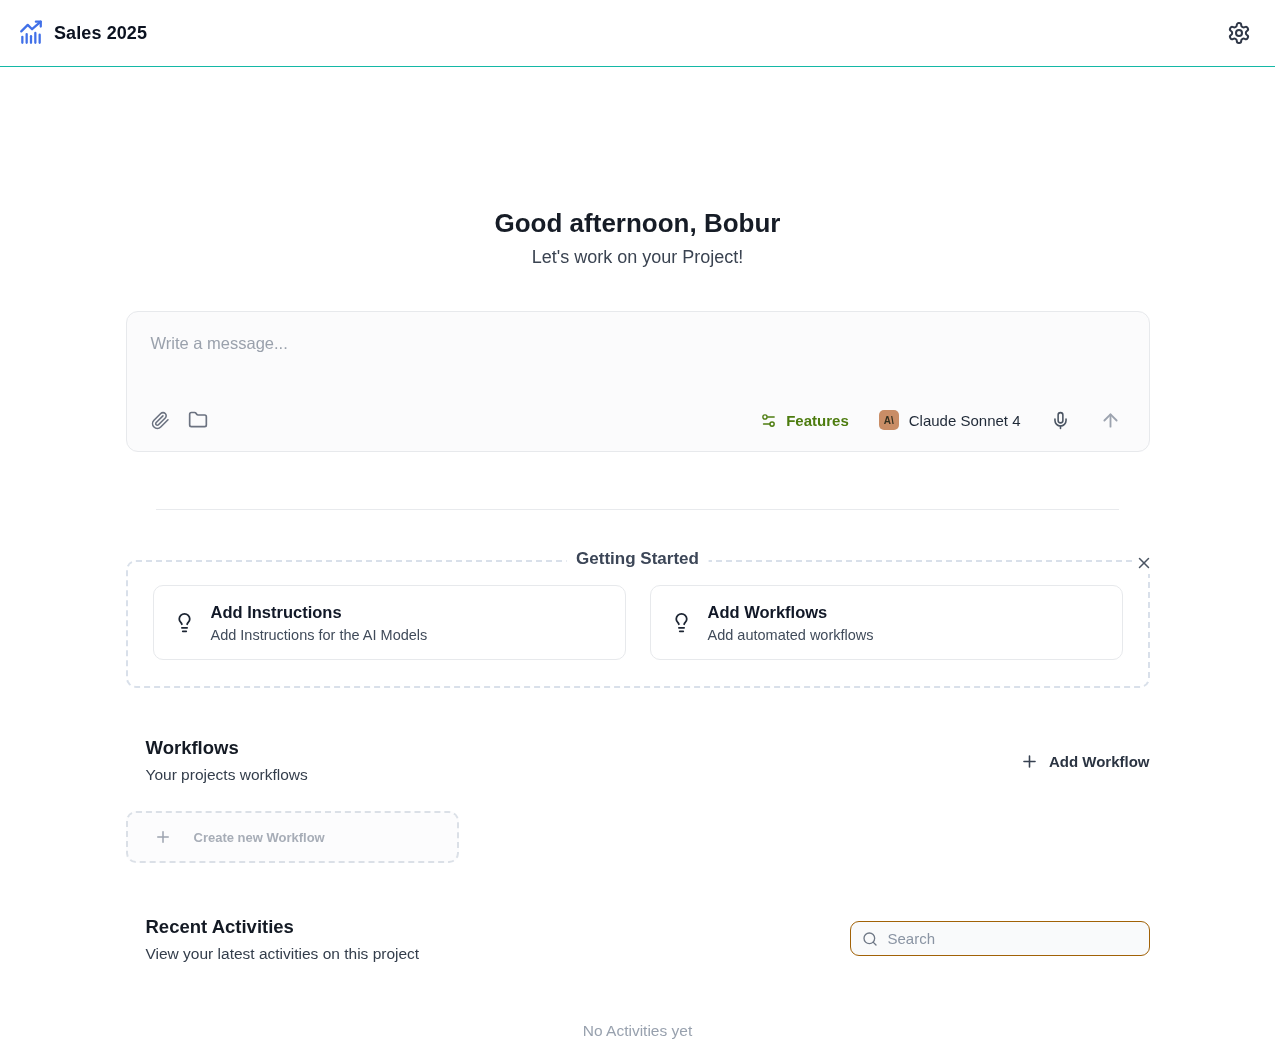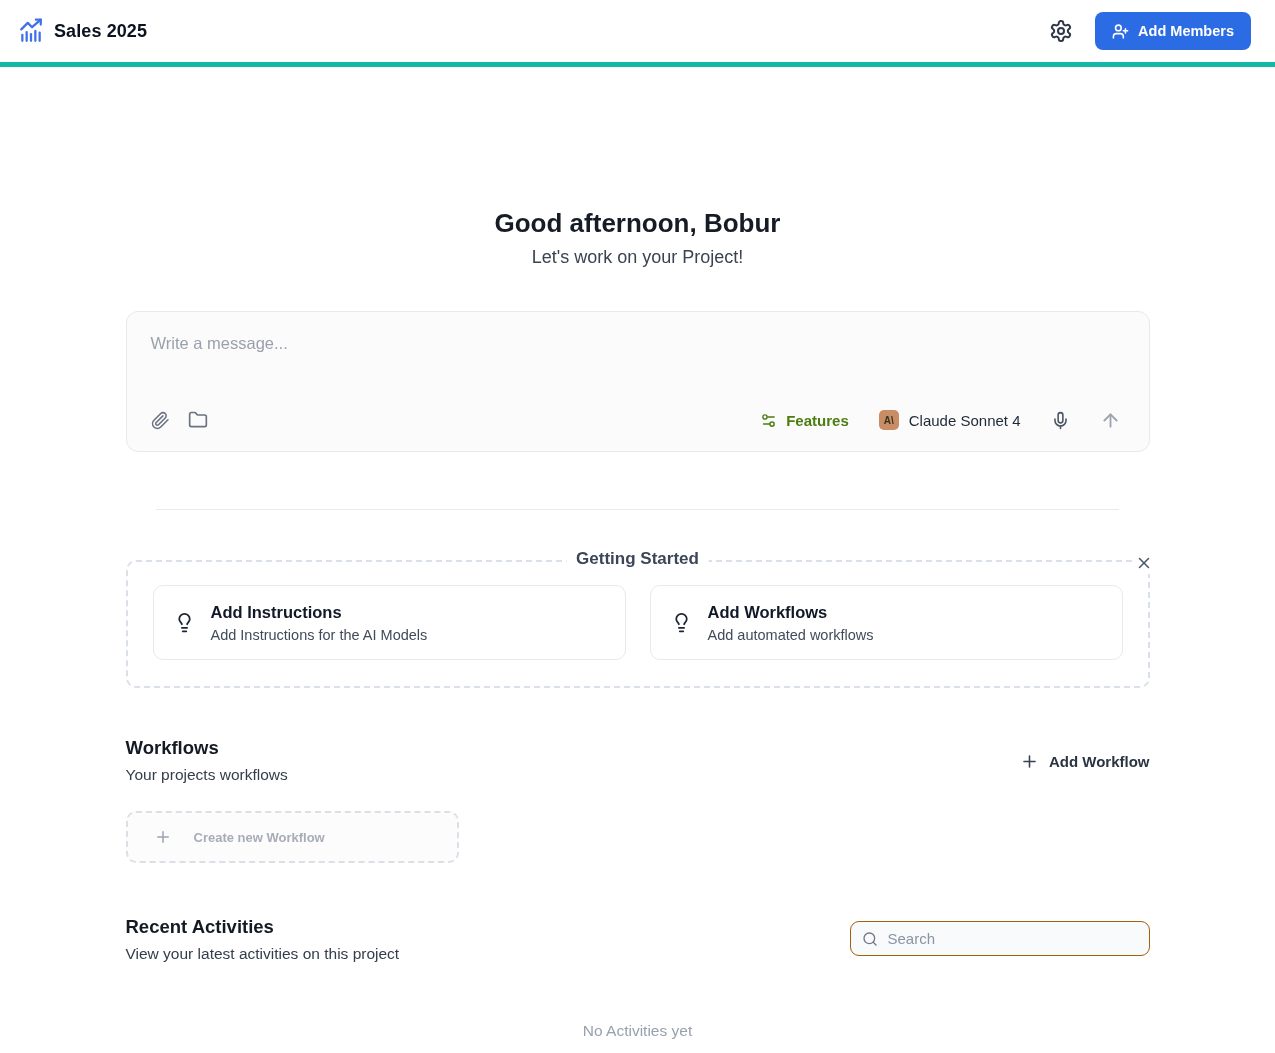--- a/index.html
+++ b/index.html
@@ -1,21 +1,21 @@
 <!DOCTYPE html>
 <html><head>
 <meta charset="utf-8">
 <style>
   * { margin: 0; padding: 0; box-sizing: border-box; }
   html, body { width: 1275px; height: 1053px; background: #ffffff;
     font-family: "Liberation Sans", sans-serif; color: #0f172a; overflow: hidden; }
 
   
   .header { height: 67px; display: flex; align-items: center; justify-content: space-between;
-    padding: 0 24px 0 18px; border-bottom: 5px solid #14b8a6; background: #fff; }
+    padding: 0 24px 0 18px; border-bottom: 1px solid #14b8a6; background: #fff; }
   .header-left { display: flex; align-items: center; gap: 10px; }
   .app-logo { width: 26px; height: 26px; color: #4170e8; display: flex; align-items: center; }
   .app-title { font-size: 18px; font-weight: 700; color: #0b1220; letter-spacing: .1px; }
   .header-right { display: flex; align-items: center; gap: 22px; }
   .gear-btn { width: 24px; height: 24px; color: #2f3747; background: none; border: none; cursor: pointer; display: flex; align-items: center; }
   .add-members-btn { display: flex; align-items: center; gap: 9px; background: #2b6be3; color: #fff;
     border: none; border-radius: 8px; height: 38px; padding: 0 17px; font-size: 14.5px; font-weight: 700;
     font-family: "Liberation Sans", sans-serif; cursor: pointer; }
 
   
@@ -59,21 +59,21 @@
   .gs-close { position: absolute; top: -10px; right: -7px; background: #fff; border: none;
     cursor: pointer; color: #4b5563; width: 22px; height: 22px; display: flex; align-items: center; justify-content: center; padding: 2px; }
   .gs-cards { display: grid; grid-template-columns: 1fr 1fr; gap: 24px; }
   .gs-card { display: flex; align-items: center; gap: 16px; border: 1px solid #e7e9ec;
     border-radius: 10px; background: #fff; padding: 14px 20px; height: 75px; cursor: pointer; }
   .bulb-icon { color: #1c2533; width: 21px; height: 21px; flex: none; }
   .gs-card-title { font-size: 16.5px; font-weight: 700; color: #111827; }
   .gs-card-sub { font-size: 14.5px; color: #404b5a; margin-top: 5px; }
 
   
-  .section-row { display: flex; align-items: flex-start; justify-content: space-between; }
+  .section-row { display: flex; align-items: flex-start; justify-content: space-between; margin-left: 20px; }
   .workflows-row { margin-top: 49px; }
   .section-title { font-size: 18.5px; font-weight: 700; color: #141a24; }
   .section-sub { font-size: 15.5px; color: #333d4b; margin-top: 7px; }
   .add-workflow-btn { display: flex; align-items: center; gap: 10px; background: none; border: none;
     cursor: pointer; font-family: "Liberation Sans", sans-serif; font-size: 15px; font-weight: 600;
     color: #2b3442; margin-top: 15px; }
   .add-workflow-btn svg { width: 19px; height: 19px; color: #374151; }
 
   .create-workflow-btn { margin-top: 27px; width: 333px; height: 52px; display: flex; align-items: center;
     gap: 22px; padding: 0 26px; border: 2px dashed #dbe0e7; border-radius: 10px; background: #fcfcfd;
@@ -110,29 +110,20 @@
     </span>
     <span class="app-title">Sales 2025</span>
   </div>
   <div class="header-right">
     <button class="gear-btn" aria-label="settings">
       <svg viewBox="0 0 24 24" fill="none" stroke="currentColor" stroke-width="2" stroke-linecap="round" stroke-linejoin="round">
         <path d="M12.22 2h-.44a2 2 0 0 0-2 2v.18a2 2 0 0 1-1 1.73l-.43.25a2 2 0 0 1-2 0l-.15-.08a2 2 0 0 0-2.73.73l-.22.38a2 2 0 0 0 .73 2.73l.15.1a2 2 0 0 1 1 1.72v.51a2 2 0 0 1-1 1.74l-.15.09a2 2 0 0 0-.73 2.73l.22.38a2 2 0 0 0 2.73.73l.15-.08a2 2 0 0 1 2 0l.43.25a2 2 0 0 1 1 1.73V20a2 2 0 0 0 2 2h.44a2 2 0 0 0 2-2v-.18a2 2 0 0 1 1-1.73l.43-.25a2 2 0 0 1 2 0l.15.08a2 2 0 0 0 2.73-.73l.22-.39a2 2 0 0 0-.73-2.73l-.15-.08a2 2 0 0 1-1-1.74v-.5a2 2 0 0 1 1-1.74l.15-.09a2 2 0 0 0 .73-2.73l-.22-.38a2 2 0 0 0-2.73-.73l-.15.08a2 2 0 0 1-2 0l-.43-.25a2 2 0 0 1-1-1.73V4a2 2 0 0 0-2-2z"></path>
         <circle cx="12" cy="12" r="3"></circle>
       </svg>
     </button>
-    <button class="add-members-btn">
-      <svg width="17" height="17" viewBox="0 0 24 24" fill="none" stroke="currentColor" stroke-width="2.2" stroke-linecap="round" stroke-linejoin="round">
-        <path d="M16 21v-2a4 4 0 0 0-4-4H6a4 4 0 0 0-4 4v2"></path>
-        <circle cx="9" cy="7" r="4"></circle>
-        <line x1="19" y1="8" x2="19" y2="14"></line>
-        <line x1="22" y1="11" x2="16" y2="11"></line>
-      </svg>
-      <span>Add Members</span>
-    </button>
   </div>
 </header>
 
 <main class="main">
 
   <section class="greeting">
     <h1>Good afternoon, Bobur</h1>
     <p>Let's work on your Project!</p>
   </section>
 

